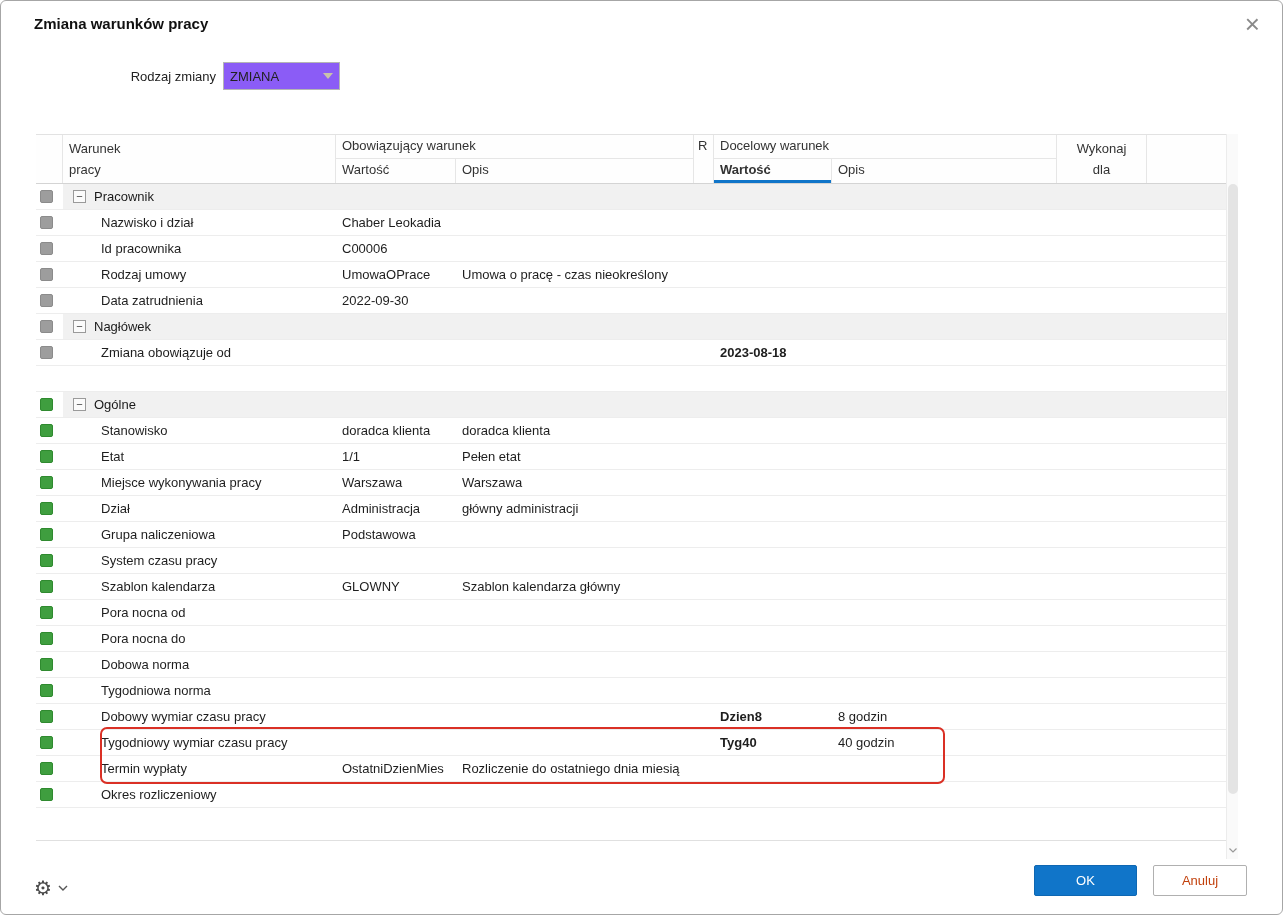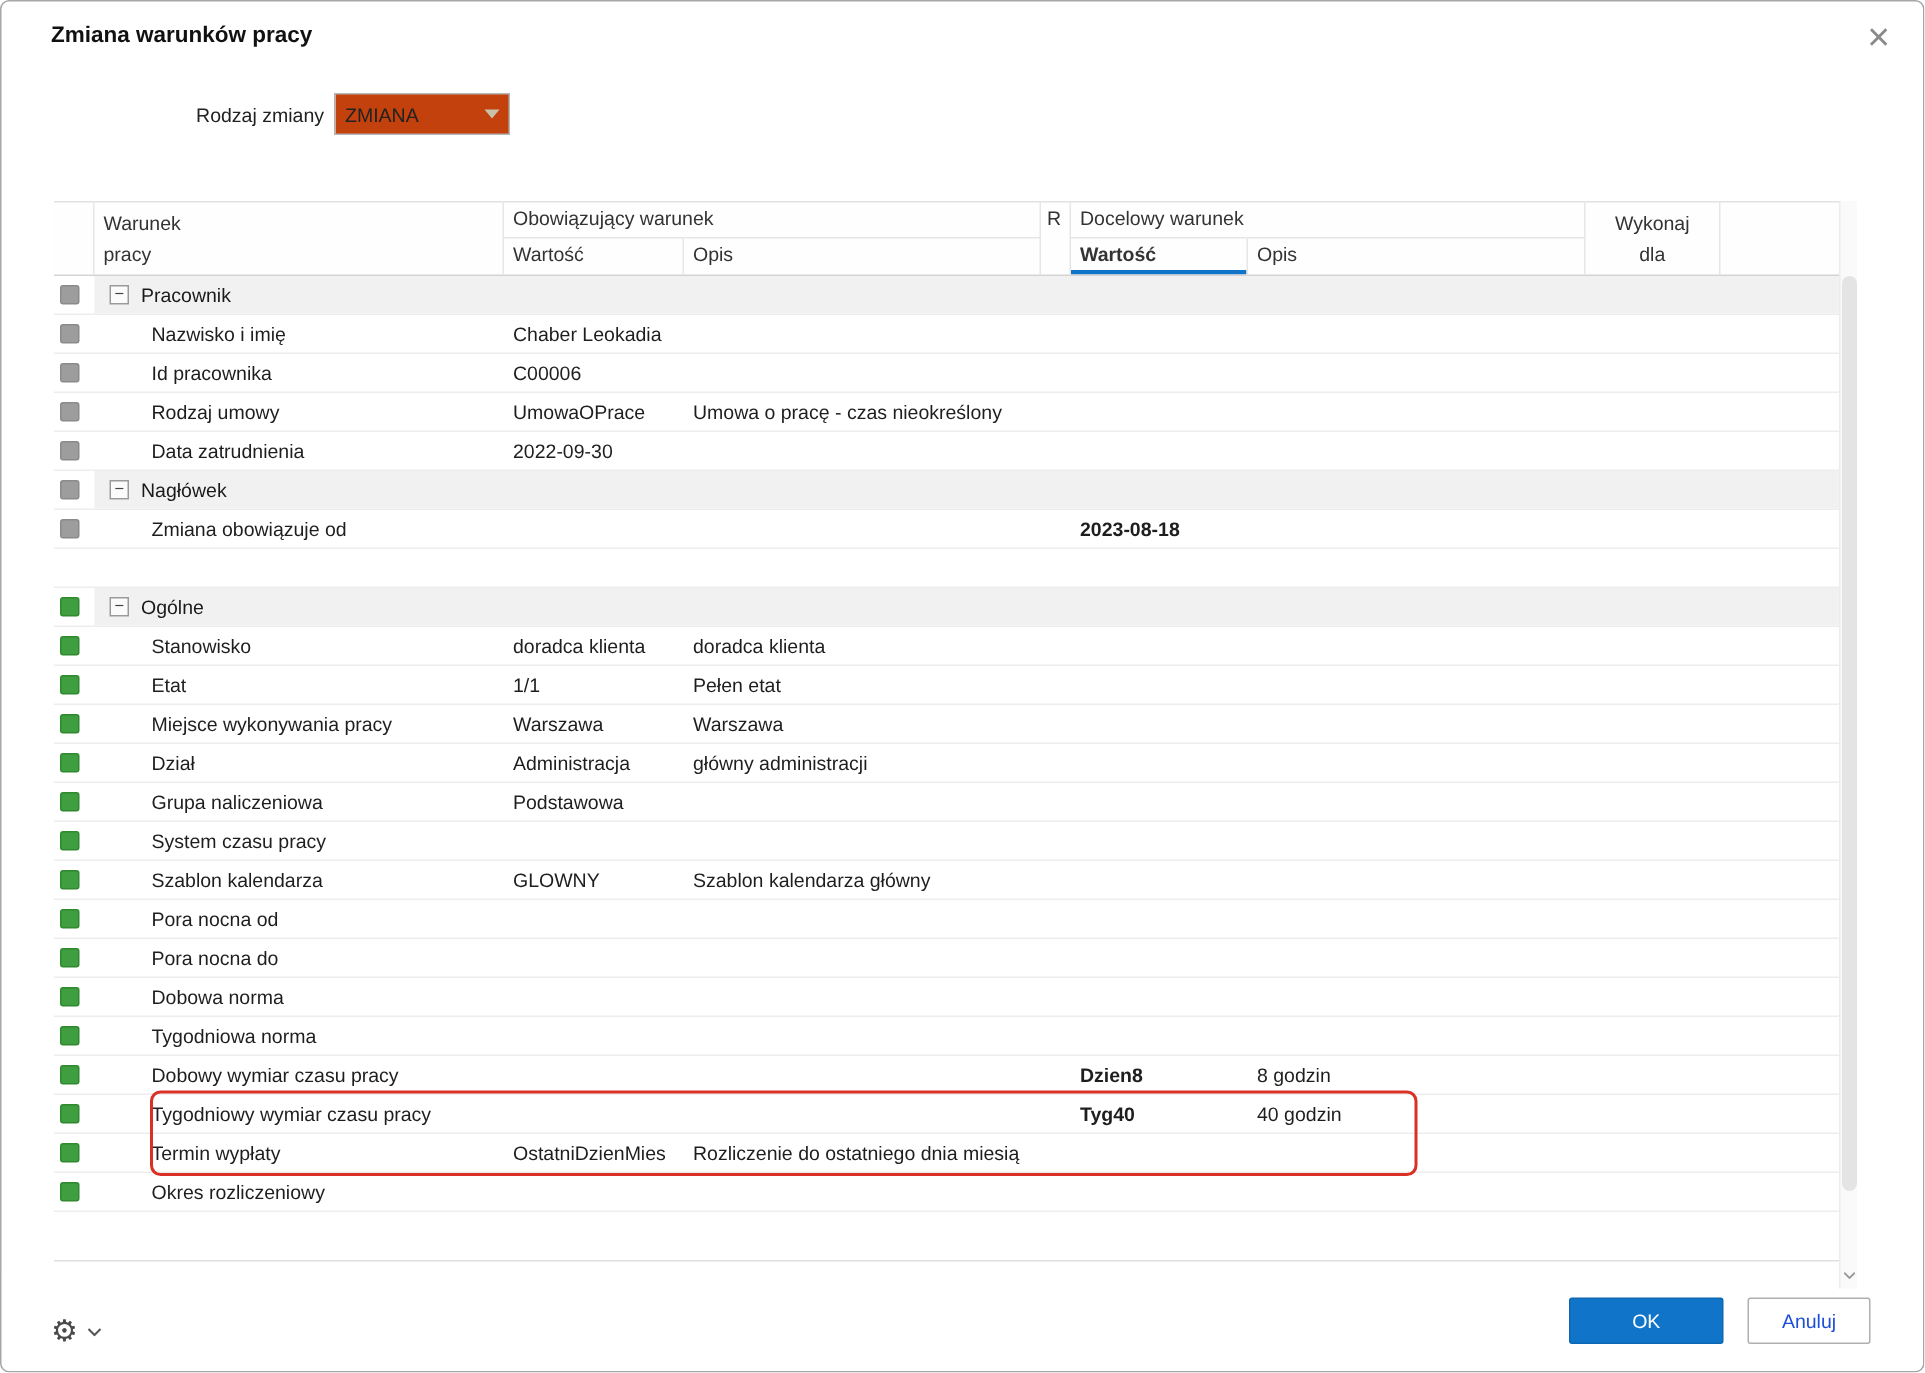--- a/index.html
+++ b/index.html
@@ -10,21 +10,21 @@
 
   
   .title { position:absolute; left:33px; top:14px; font-size:15px; font-weight:bold; color:#111; }
   .close { position:absolute; right:16px; top:8px; font-size:26px; color:#8a8a8a;
            line-height:1; cursor:pointer; font-weight:300; padding:2px 6px; }
 
   
   .form-label { position:absolute; left:33px; top:68px; width:182px; text-align:right;
                 font-size:13px; color:#222; }
   .dropdown { position:absolute; left:222px; top:61px; width:117px; height:28px;
-              background:#c2410c; border:1px solid #b5b5b5; display:flex; align-items:center;
+              background:#8b5cf6; border:1px solid #b5b5b5; display:flex; align-items:center;
               padding:0 6px; font-size:13px; color:#222; cursor:pointer; }
   .dropdown .dd-text { flex:1; }
   .dd-chev { width:0; height:0; border-left:5px solid transparent; border-right:5px solid transparent;
              border-top:6px solid #c9c2aa; }
 
   
   .table-zone { position:absolute; left:35px; top:133px; width:1202px; height:725px; }
   .grid-area { position:absolute; left:0; top:0; width:1190px; }
 
   .thead { display:grid; grid-template-columns:27px 273px 120px 238px 20px 118px 225px 90px 1fr;
@@ -73,21 +73,21 @@
             align-items:center; justify-content:center; }
 
   
   .gear-group { position:absolute; left:33px; bottom:16px; display:flex; align-items:center; gap:6px;
                 color:#4a4a4a; cursor:pointer; }
   .gear-glyph { font-size:20px; line-height:20px; }
   .footer-buttons { position:absolute; right:35px; bottom:18px; display:flex; gap:16px; }
   .btn { height:31px; font-size:13px; display:flex; align-items:center; justify-content:center;
          cursor:pointer; border-radius:2px; font-family:"Liberation Sans", sans-serif; }
   .btn-ok { width:103px; background:#1075c9; color:#fff; border:1px solid #0e67b2; }
-  .btn-cancel { width:82px; background:#fff; color:#1d4ed8; border:1px solid #b0b0b0; }
+  .btn-cancel { width:94px; background:#fff; color:#c2410c; border:1px solid #b0b0b0; }
 </style>
 </head>
 <body>
 
 <div class="dialog">
 
   <div class="title">Zmiana warunków pracy</div>
   <div class="close">×</div>
 
   <div class="form-label">Rodzaj zmiany</div>
@@ -124,21 +124,21 @@
             </div>
             <div class="cell gcell" style="grid-column: 2 / 10;">
               <span class="collapse">−</span>
               <span class="glabel">Pracownik</span>
             </div>
           </div>
           <div class="row">
             <div class="cell c-check">
               <span class="cb cb-gray"></span>
             </div>
-            <div class="cell c-name">Nazwisko i imię</div>
+            <div class="cell c-name">Nazwisko i dział</div>
             <div class="cell">Chaber Leokadia</div>
             <div class="cell"></div>
             <div class="cell"></div>
             <div class="cell"></div>
             <div class="cell"></div>
             <div class="cell"></div>
             <div class="cell"></div>
           </div>
           <div class="row">
             <div class="cell c-check">

